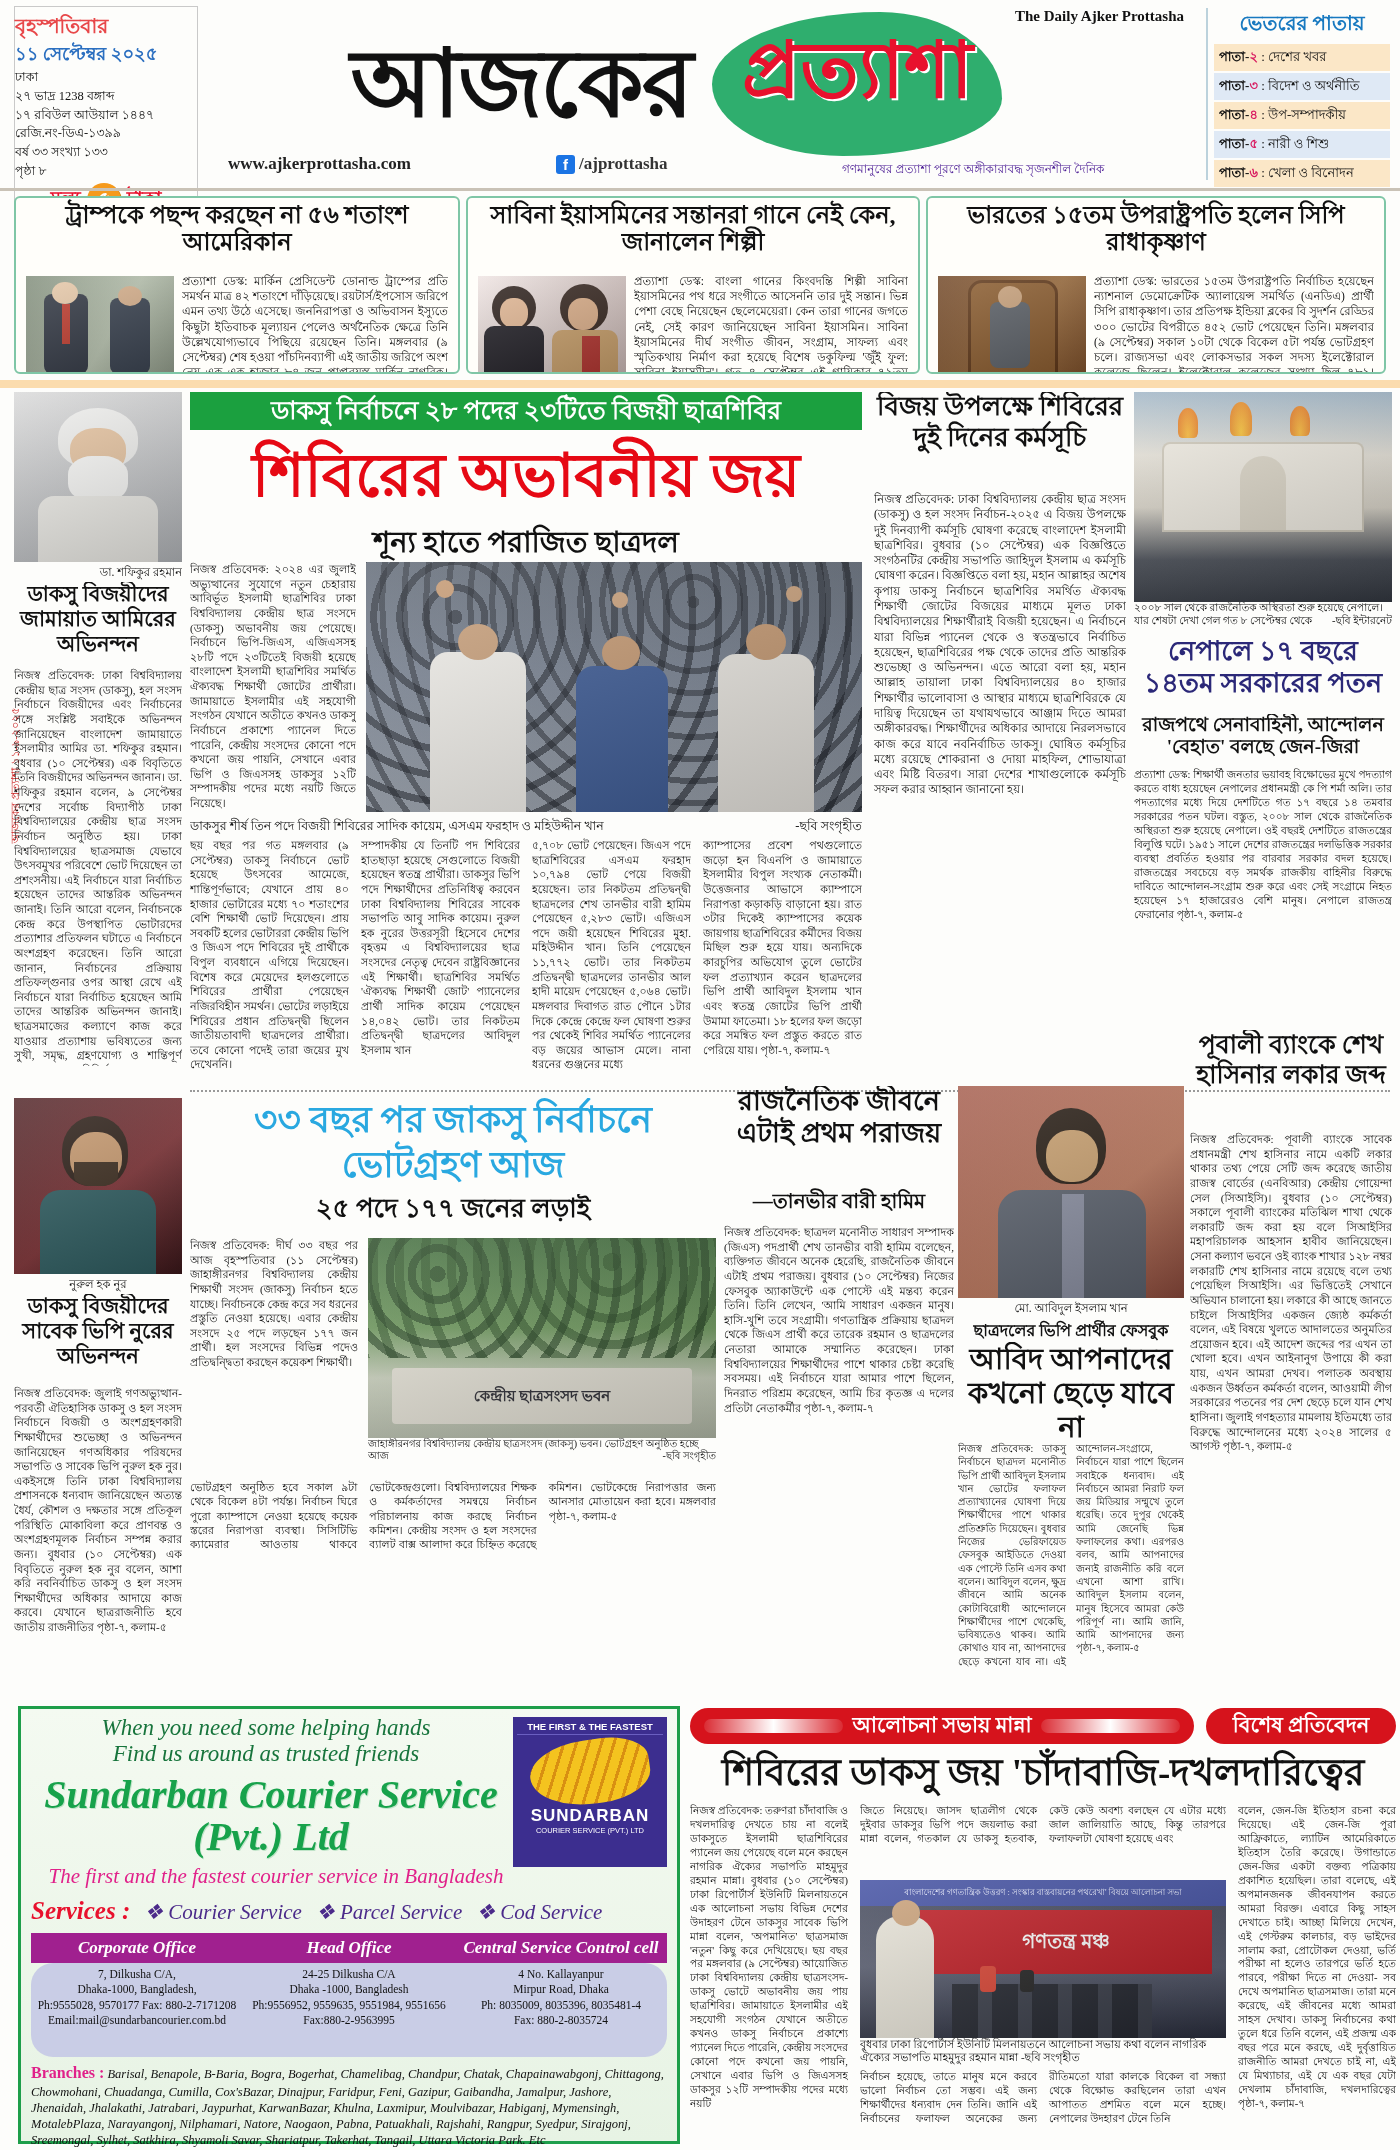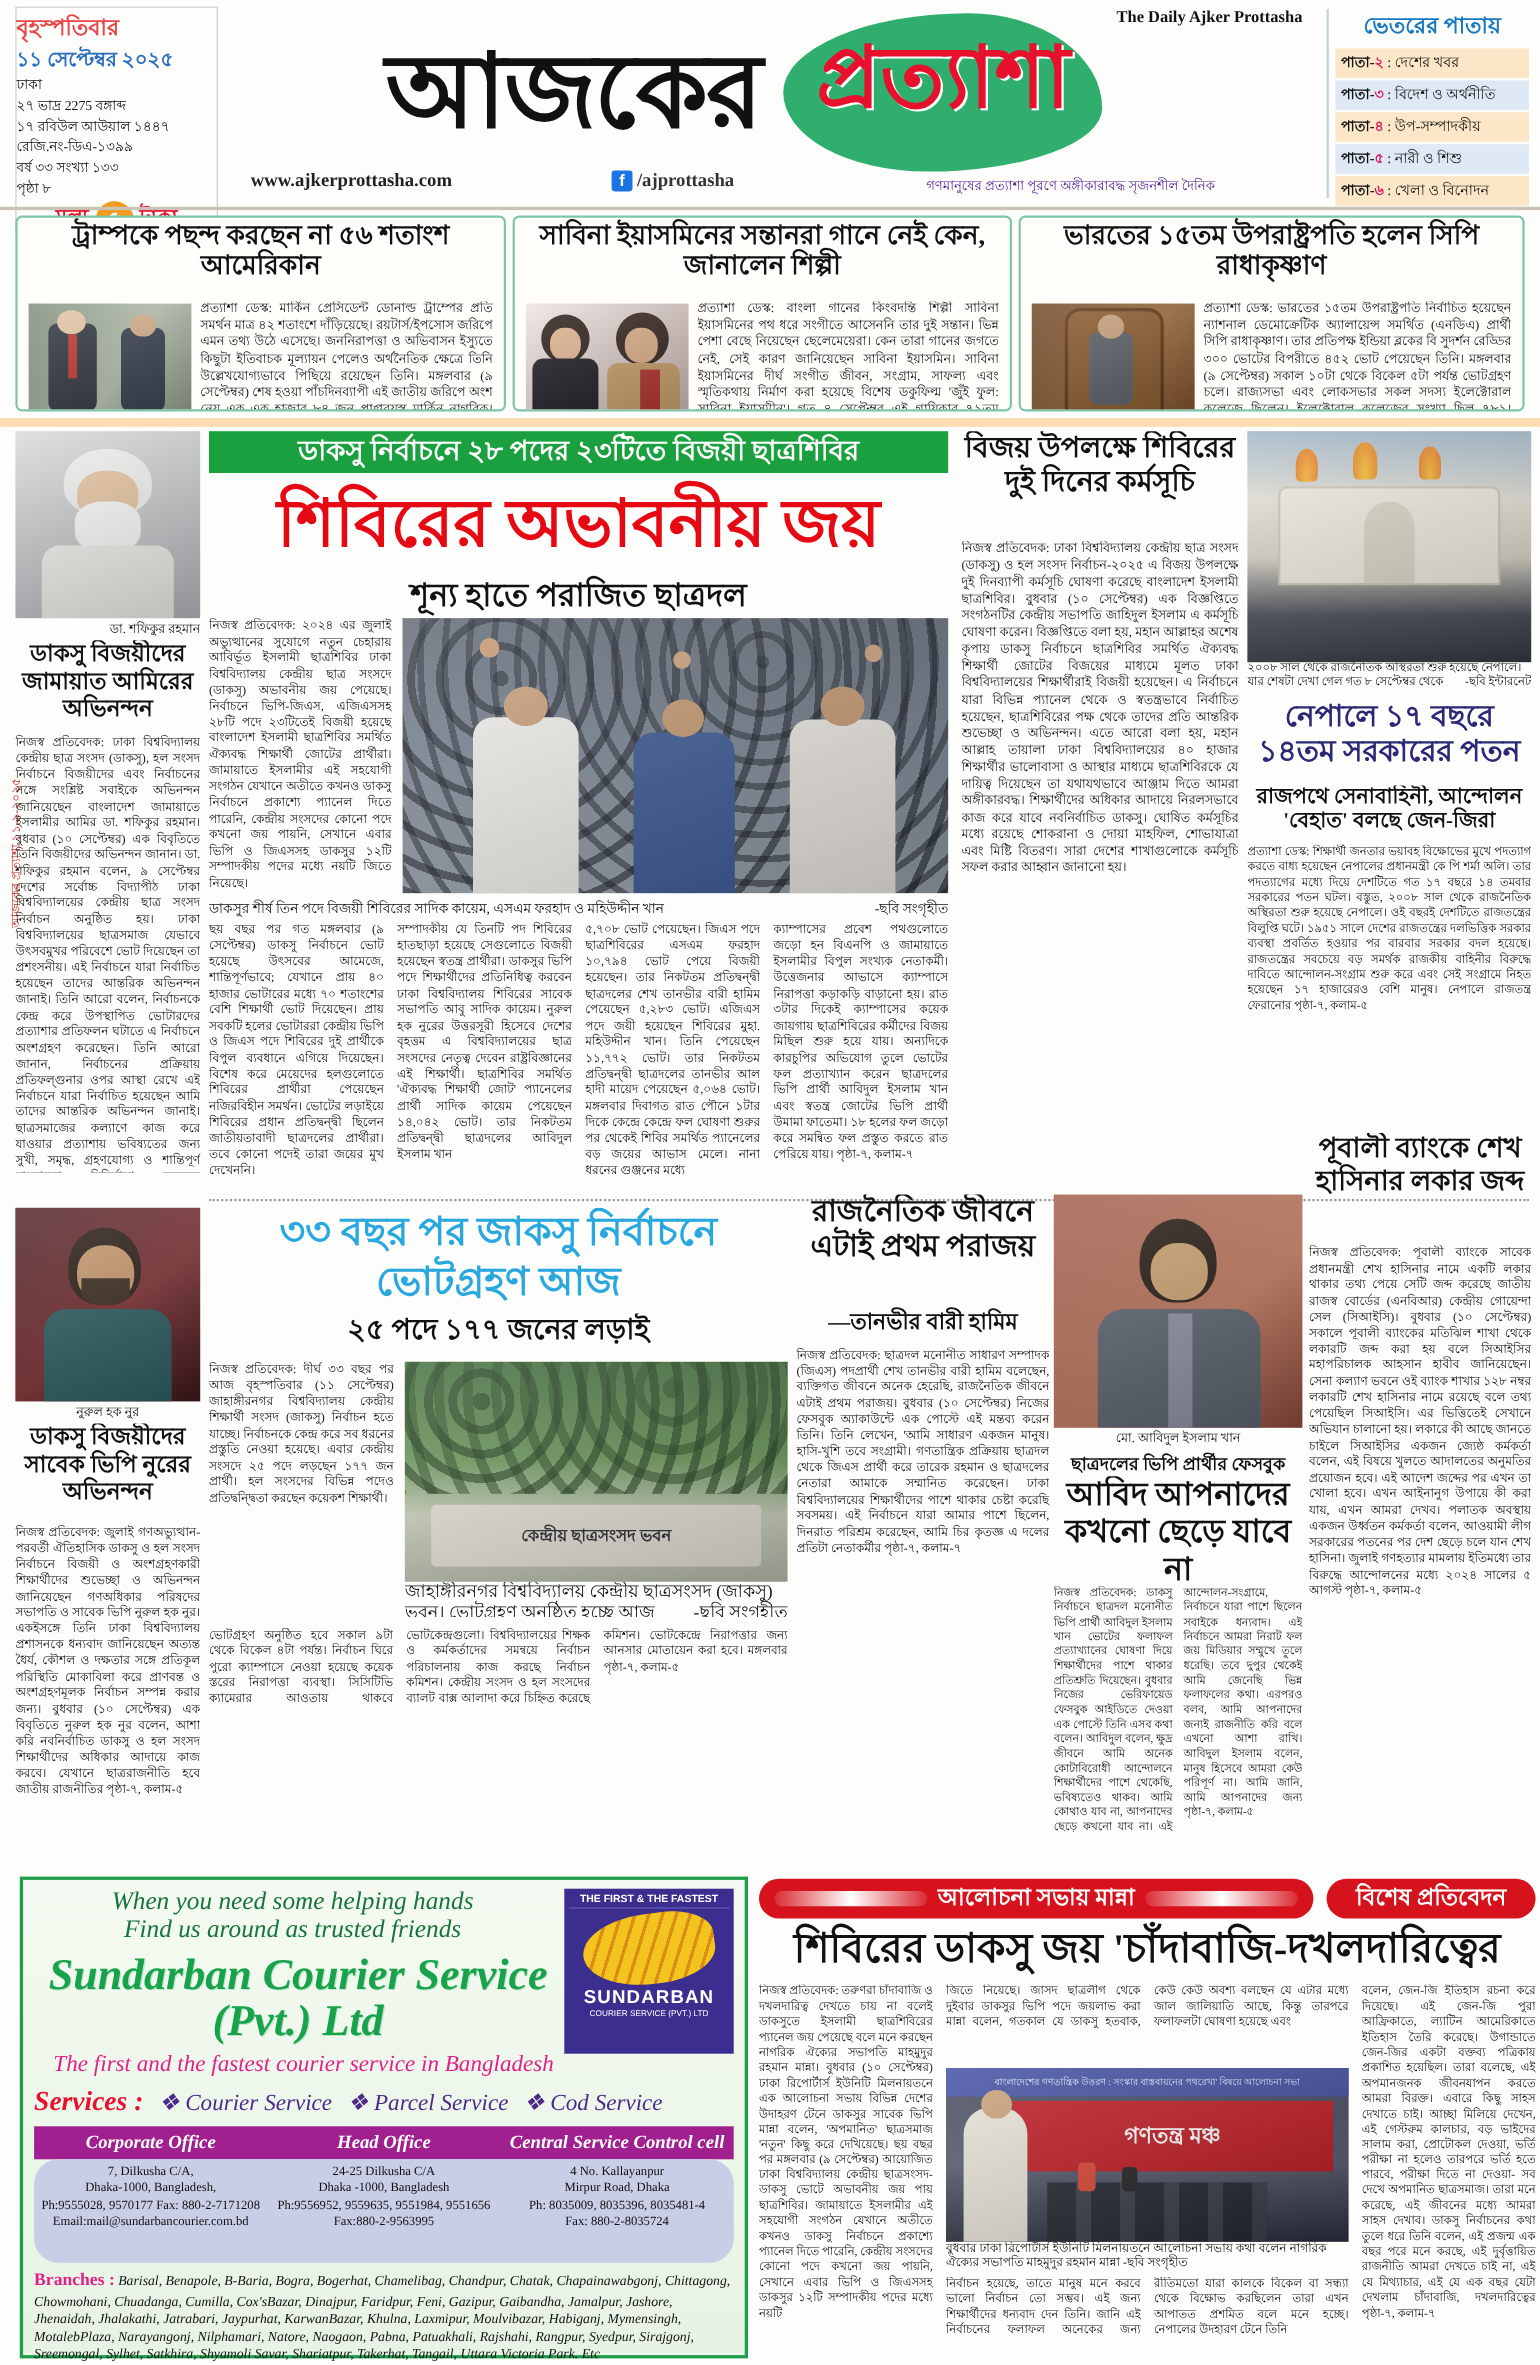--- a/index.html
+++ b/index.html
@@ -93,21 +93,21 @@
 </style>
 </head>
 <body>
 
 <div class="page">
 
   <div class="abs date-box">
     <div class="day">বৃহস্পতিবার</div>
     <div class="gdate">১১ সেপ্টেম্বর ২০২৫</div>
     <div>ঢাকা</div>
-    <div>২৭ ভাদ্র 2275 বঙ্গাব্দ</div>
+    <div>২৭ ভাদ্র 1238 বঙ্গাব্দ</div>
     <div>১৭ রবিউল আউয়াল ১৪৪৭</div>
     <div>রেজি.নং-ডিএ-১৩৯৯</div>
     <div>বর্ষ ৩৩ সংখ্যা ১৩৩</div>
     <div>পৃষ্ঠা ৮</div>
     <div class="price-row">
       <span class="price-word">মূল্য</span>
       <span class="price-circle">৫</span>
       <span class="price-word">টাকা</span>
     </div>
   </div>
@@ -275,21 +275,21 @@
     <div class="colhead" style="color:#29a8e0;font-size:36px;height:96px;line-height:1.25;">৩৩ বছর পর জাকসু নির্বাচনে ভোটগ্রহণ আজ</div>
     <div class="colhead" style="font-size:26px;height:40px;">২৫ পদে ১৭৭ জনের লড়াই</div>
     <div style="display:flex;gap:10px;height:236px;margin-top:4px;">
       <div class="body-txt" style="width:168px;height:236px;">নিজস্ব প্রতিবেদক: দীর্ঘ ৩৩ বছর পর আজ বৃহস্পতিবার (১১ সেপ্টেম্বর) জাহাঙ্গীরনগর বিশ্ববিদ্যালয় কেন্দ্রীয় শিক্ষার্থী সংসদ (জাকসু) নির্বাচন হতে যাচ্ছে। নির্বাচনকে কেন্দ্র করে সব ধরনের প্রস্তুতি নেওয়া হয়েছে। এবার কেন্দ্রীয় সংসদে ২৫ পদে লড়ছেন ১৭৭ জন প্রার্থী। হল সংসদের বিভিন্ন পদেও প্রতিদ্বন্দ্বিতা করছেন কয়েকশ শিক্ষার্থী।</div>
       <div style="flex:1;">
         <div class="ph" style="width:100%;height:200px;background:linear-gradient(180deg,#3f6b3a 0%,#6f9b5e 45%,#cfd6c2 70%,#b9c0ae 100%);">
           <span style="position:absolute;inset:0 0 40% 0;background:repeating-radial-gradient(circle at 20% 30%,rgba(30,60,28,.6) 0 8px,transparent 8px 22px),repeating-radial-gradient(circle at 70% 20%,rgba(40,76,34,.55) 0 9px,transparent 9px 26px);"></span>
           <span style="position:absolute;left:24px;bottom:14px;right:24px;height:56px;background:#e9e6da;border-radius:4px;display:flex;align-items:center;justify-content:center;color:#2c2c34;font-weight:bold;font-size:15px;">কেন্দ্রীয় ছাত্রসংসদ ভবন</span>
           <span class="sheen"></span>
         </div>
-        <div class="cap" style="height:32px;font-size:16px;">
+        <div class="cap" style="height:32px;font-size:10px;">
           <span>জাহাঙ্গীরনগর বিশ্ববিদ্যালয় কেন্দ্রীয় ছাত্রসংসদ (জাকসু) ভবন। ভোটগ্রহণ অনুষ্ঠিত হচ্ছে আজ</span>
           <span style="float:right;">-ছবি সংগৃহীত</span>
         </div>
       </div>
     </div>
     <div class="body-txt" style="height:212px;column-count:3;column-gap:12px;font-size:10.8px;margin-top:6px;">ভোটগ্রহণ অনুষ্ঠিত হবে সকাল ৯টা থেকে বিকেল ৪টা পর্যন্ত। নির্বাচন ঘিরে পুরো ক্যাম্পাসে নেওয়া হয়েছে কয়েক স্তরের নিরাপত্তা ব্যবস্থা। সিসিটিভি ক্যামেরার আওতায় থাকবে ভোটকেন্দ্রগুলো। বিশ্ববিদ্যালয়ের শিক্ষক ও কর্মকর্তাদের সমন্বয়ে নির্বাচন পরিচালনায় কাজ করছে নির্বাচন কমিশন। কেন্দ্রীয় সংসদ ও হল সংসদের ব্যালট বাক্স আলাদা করে চিহ্নিত করেছে কমিশন। ভোটকেন্দ্রে নিরাপত্তার জন্য আনসার মোতায়েন করা হবে। মঙ্গলবার    পৃষ্ঠা-৭, কলাম-৫</div>
   </div>
 
   <div class="abs" style="left:724px;top:1086px;width:230px;">
     <div class="colhead" style="font-size:27px;height:100px;">রাজনৈতিক জীবনে এটাই প্রথম পরাজয়</div>

